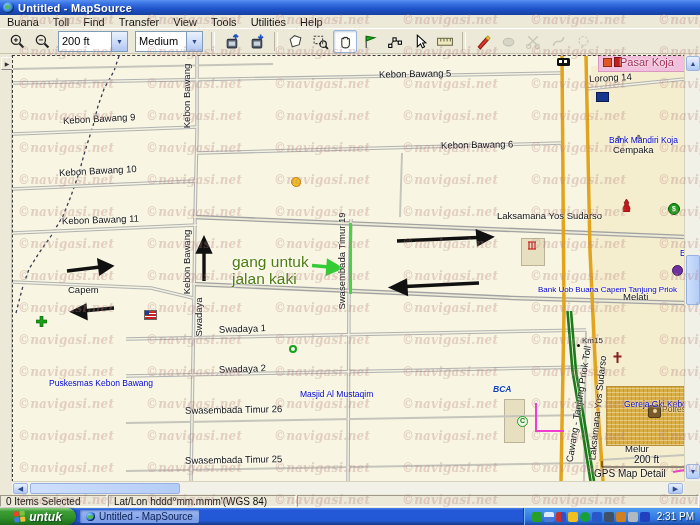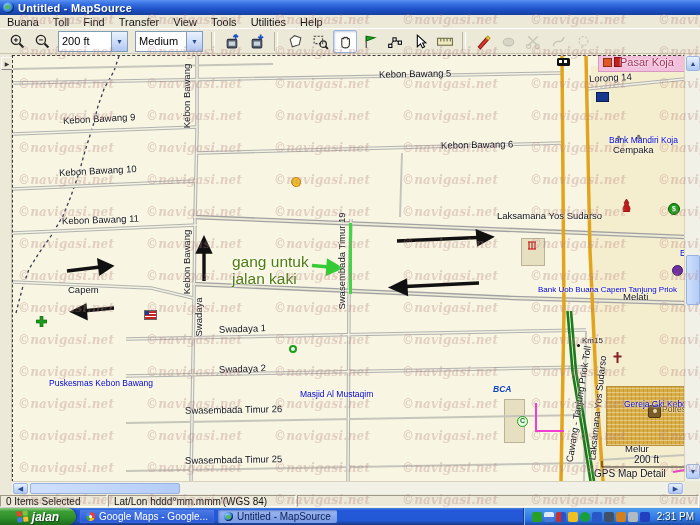--- a/index.html
+++ b/index.html
@@ -445,25 +445,21 @@
   </div>
 
   <div id="taskbar">
     <div id="startbtn">
       <span class="winflag">
         <i style="background:#E8442C"></i>
           <i style="background:#7DC242"></i>
           <i style="background:#3B7DE8"></i>
           <i style="background:#F5BE32"></i>
       </span>
-      <span class="stxt">jalan</span>
-    </div>
-    <div class="task-btn">
-      <span class="chrome-ic"></span>
-      <span>Google Maps - Google...</span>
+      <span class="stxt">untuk</span>
     </div>
     <div class="task-btn active-task">
       <span class="appicon" style="width:9px;height:9px"></span>
       <span>Untitled - MapSource</span>
     </div>
     <div id="tray">
       <span class="tray-ic" style="background:#28A028"></span>
       <span class="tray-ic" style="background:linear-gradient(180deg,#DDE9FF 50%,#4878D8 50%)"></span>
       <span class="tray-ic" style="background:linear-gradient(90deg,#C83030 50%,#3050C8 50%)"></span>
       <span class="tray-ic" style="background:#F0C020"></span>

